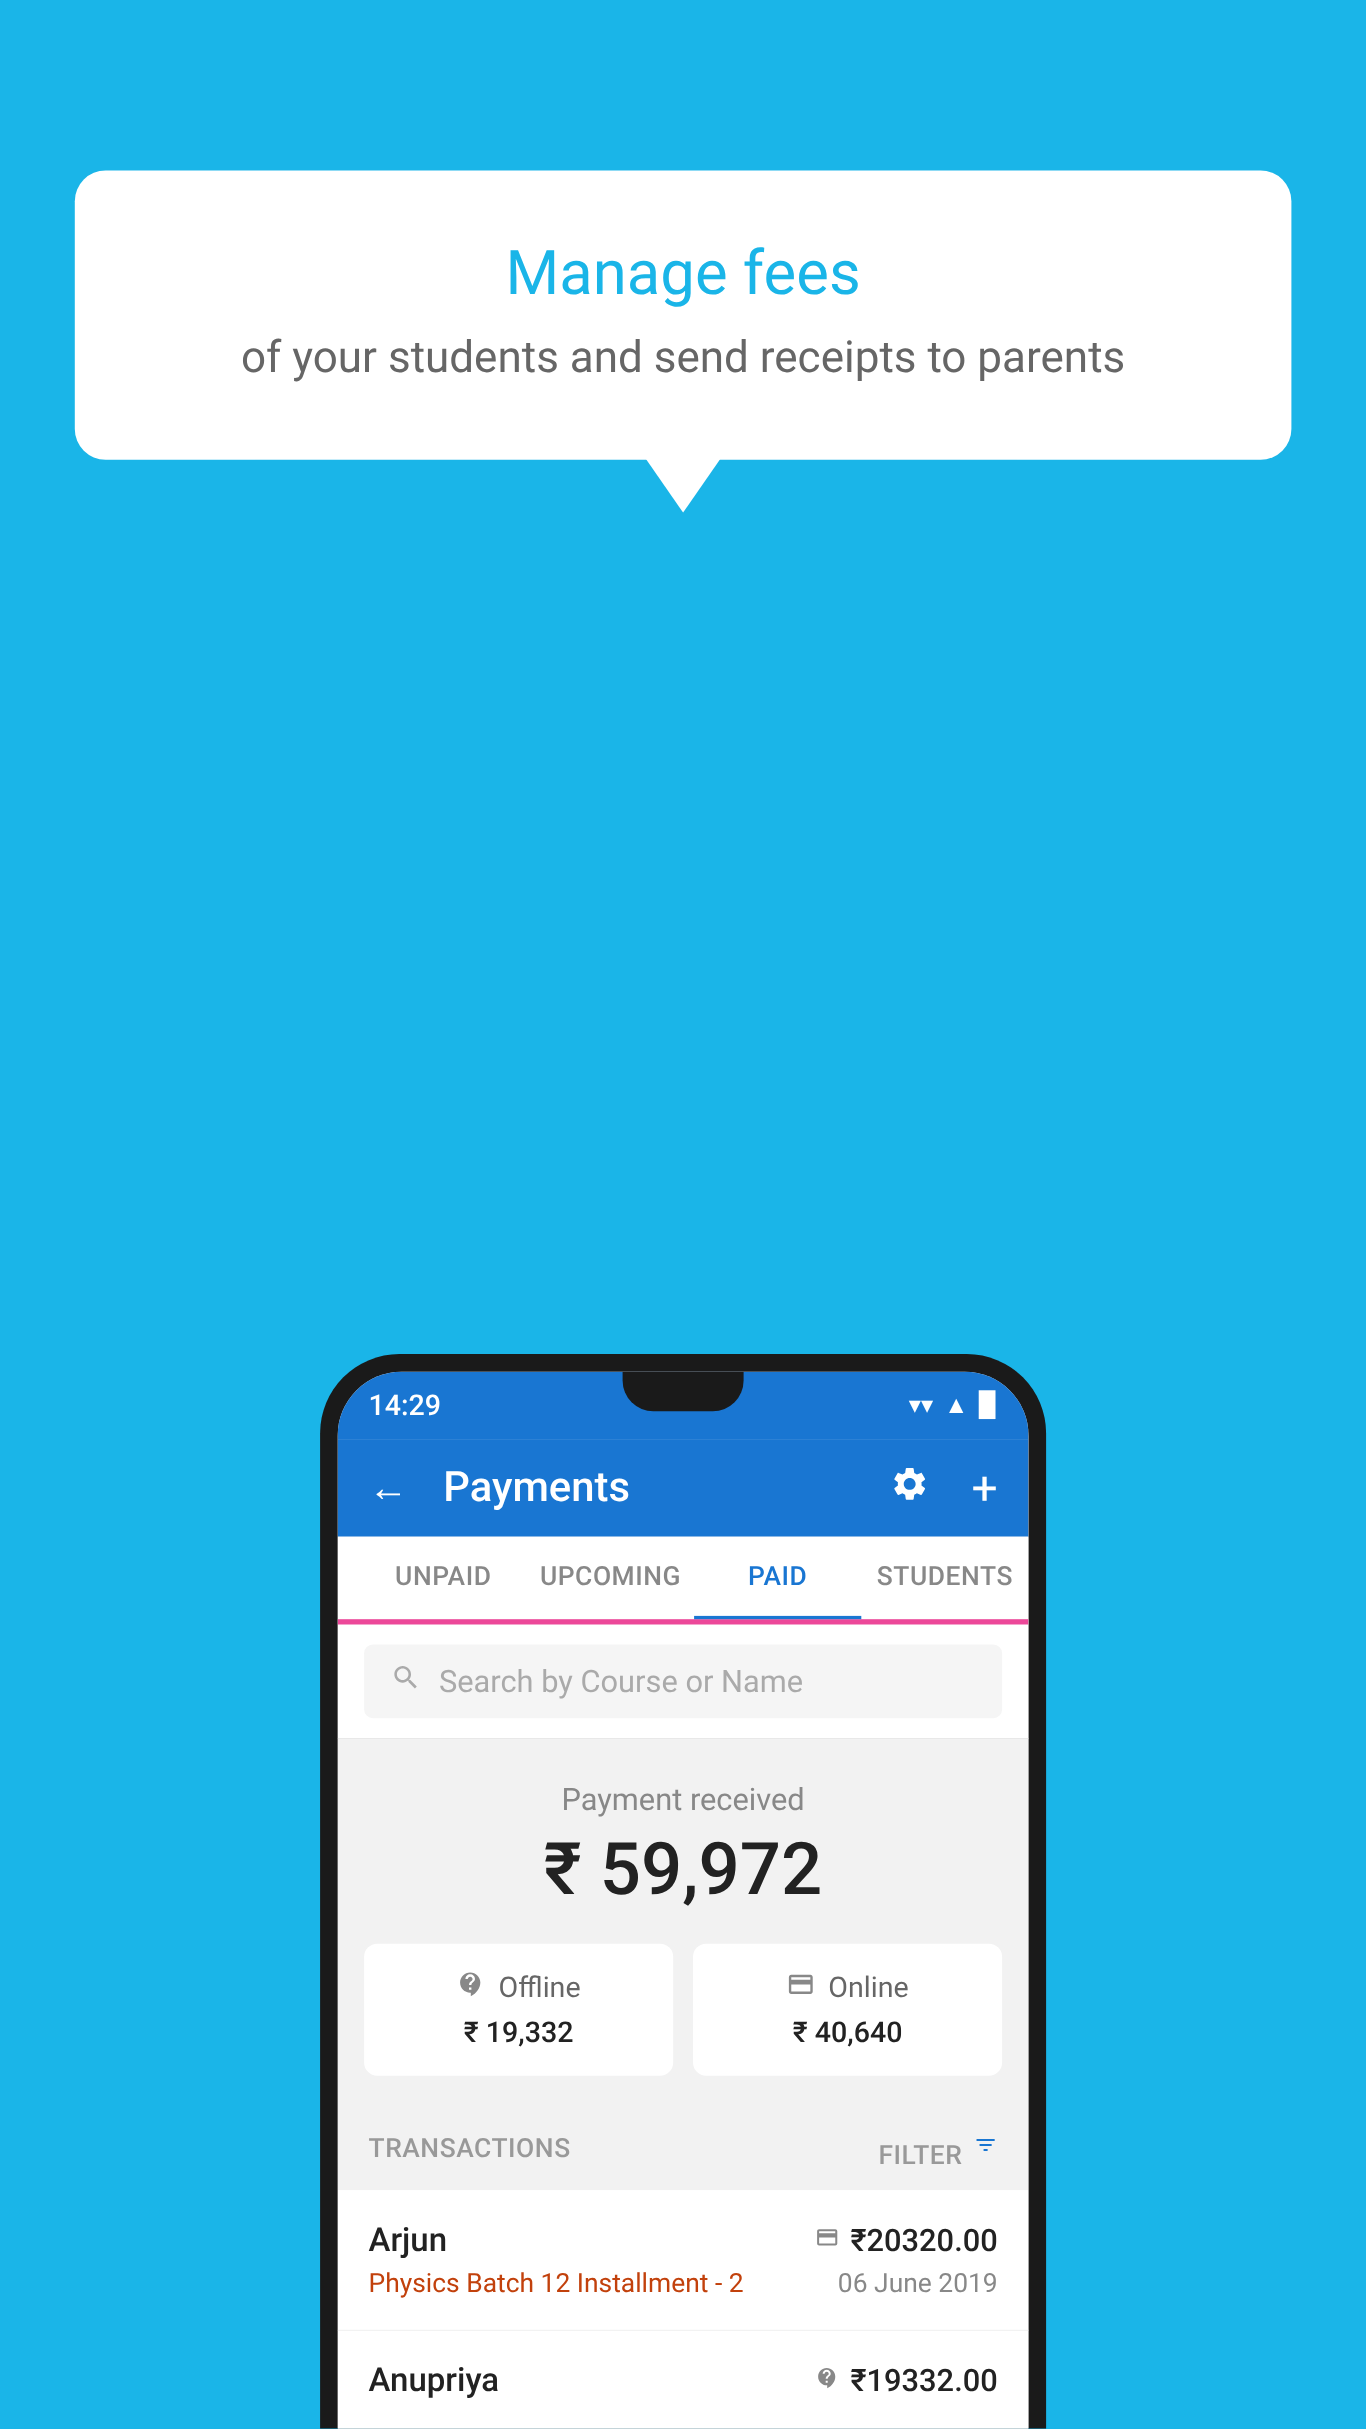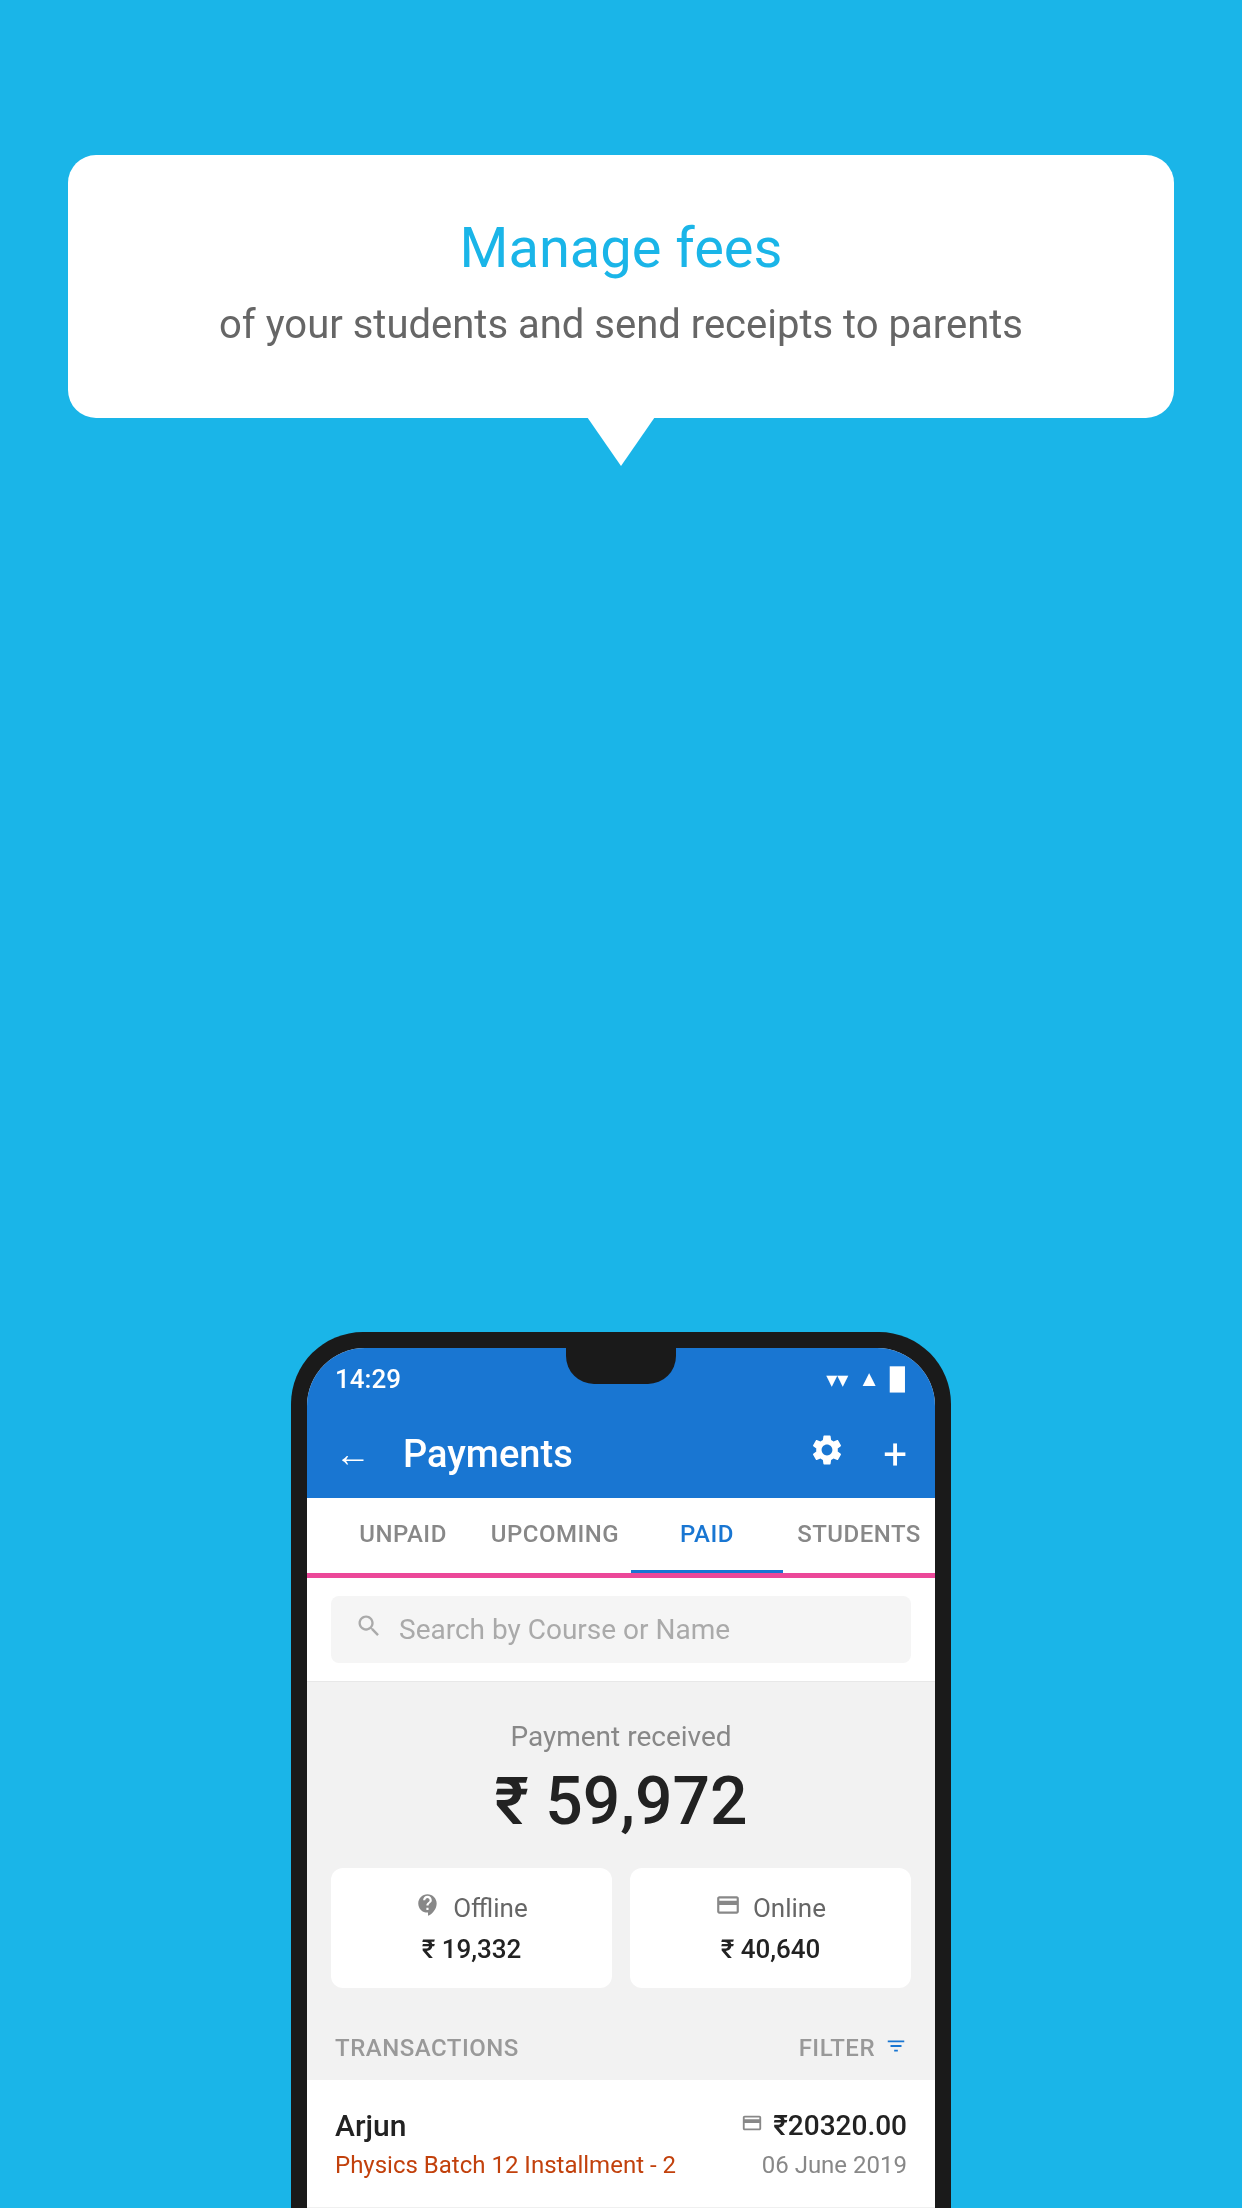--- a/index.html
+++ b/index.html
@@ -290,20 +290,21 @@
       align-items: center;
       gap: 10px;
       cursor: pointer;
     }
 
     .filter-label {
       font-size: 24px;
       color: #999;
       font-weight: 500;
       letter-spacing: 0.5px;
+      margin-top: 12px;
     }
 
     .filter-icon {
       color: #1976d2;
       font-size: 22px;
     }
 
     
     .transaction-row {
       background: white;
@@ -469,16 +470,29 @@
             </span>
             <span class="transaction-amount">₹20320.00</span>
           </div>
         </div>
         <div class="transaction-bottom">
           <span class="transaction-course">Physics Batch 12 Installment - 2</span>
           <span class="transaction-date">06 June 2019</span>
         </div>
       </div>
 
+      <div class="transaction-row-partial">
+        <div class="transaction-top">
+          <span class="transaction-name">Anupriya</span>
+          <div class="transaction-amount-wrapper">
+            <span class="transaction-icon">
+              <svg width="22" height="22" viewBox="0 0 24 24" fill="#888">
+                <path d="M11.5 2C6.81 2 3 5.81 3 10.5S6.81 19 11.5 19h.5v3c4.86-2.34 8-7 8-11.5C20 5.81 16.19 2 11.5 2zm1 14.5h-2v-2h2v2zm0-4h-2c0-3.25 3-3 3-5 0-1.1-.9-2-2-2s-2 .9-2 2h-2c0-2.21 1.79-4 4-4s4 1.79 4 4c0 2.5-3 2.75-3 5z"></path>
+              </svg>
+            </span>
+            <span class="transaction-amount">₹19332.00</span>
+          </div>
+        </div>
+      </div>
 
     </div>
   </div>
 </div>
 
 </body></html>

